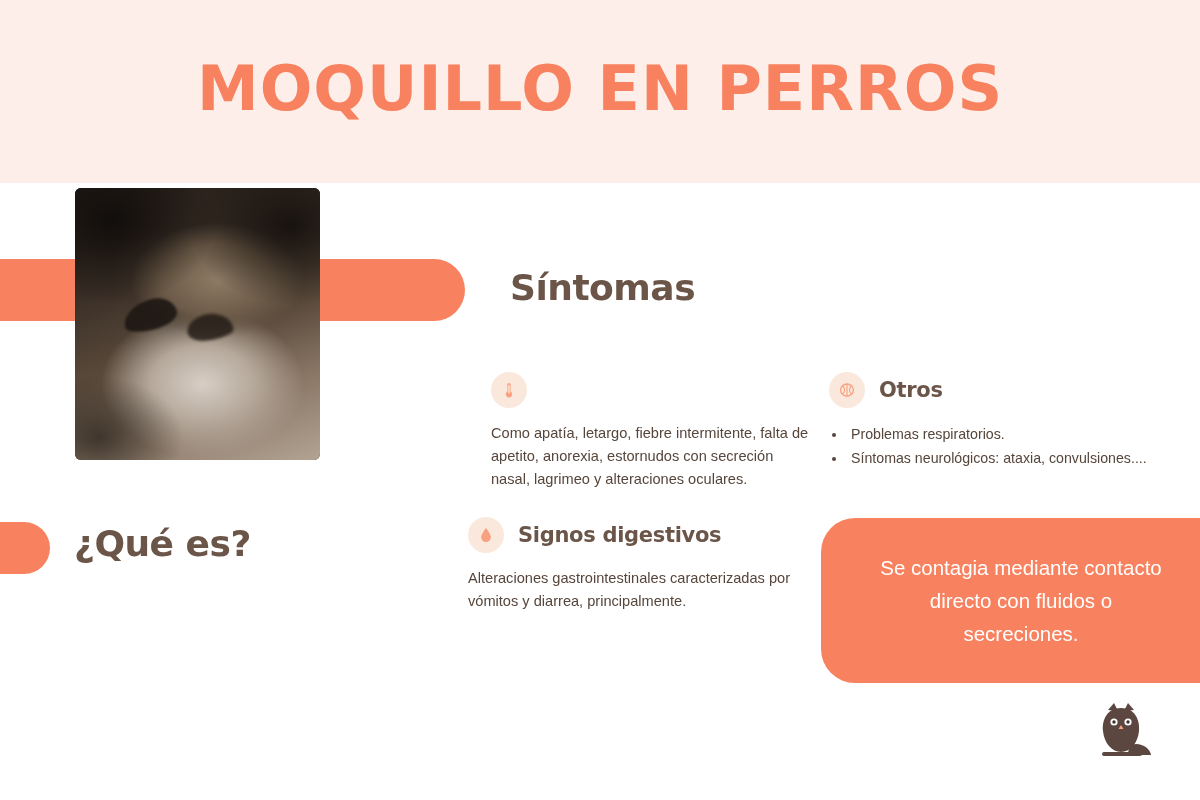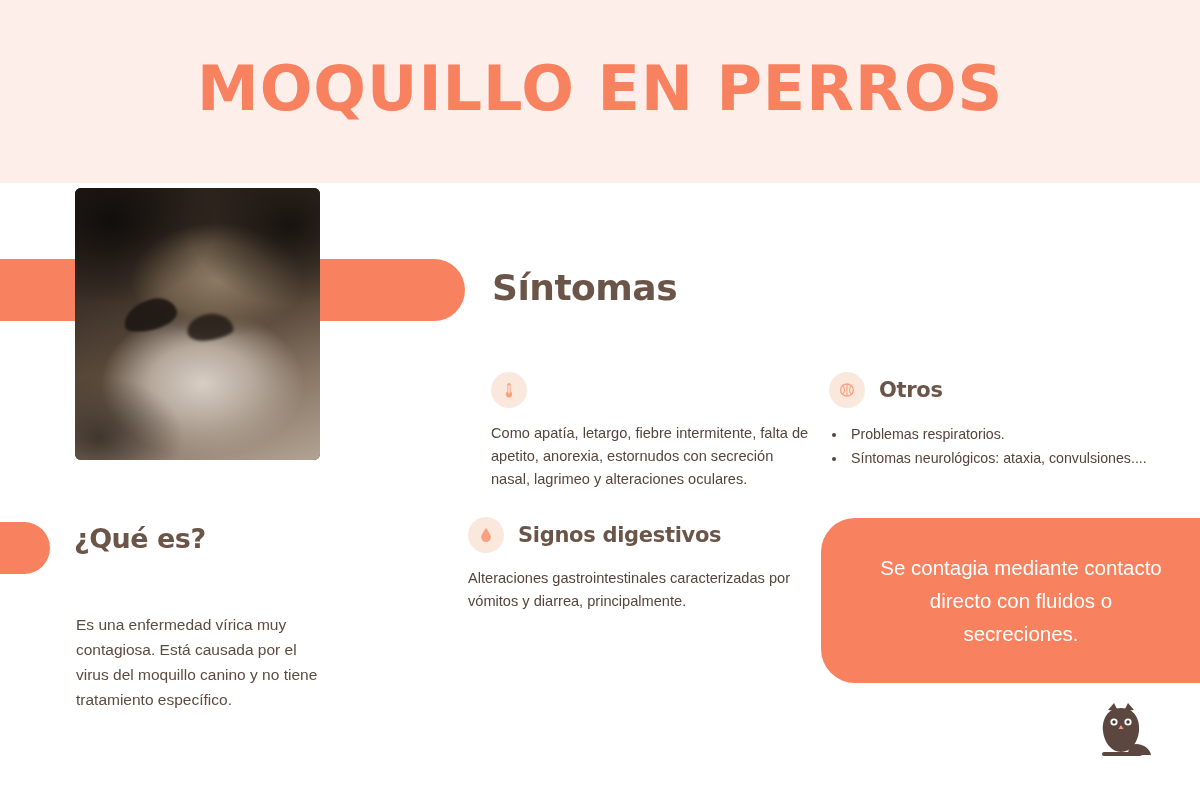--- a/index.html
+++ b/index.html
@@ -120,39 +120,39 @@
     opacity: 0.85;
   }
 
   
   .ques-title {
     position: absolute;
     left: 74px;
     top: 523px;
     font-family: "DejaVu Sans", sans-serif;
     font-weight: bold;
-    font-size: 27px;
+    font-size: 36px;
     color: #6b5548;
     margin: 0;
     letter-spacing: -0.5px;
   }
   .ques-body {
     position: absolute;
     left: 76px;
     top: 596px;
     width: 250px;
     font-size: 15.5px;
     line-height: 25px;
     color: #5e4b40;
   }
 
   
   .sintomas-title {
     position: absolute;
-    left: 492px;
+    left: 510px;
     top: 267px;
     font-family: "DejaVu Sans", sans-serif;
     font-weight: bold;
     font-size: 36px;
     color: #6b5548;
     margin: 0;
     letter-spacing: -0.5px;
   }
 
   .block {
@@ -245,21 +245,20 @@
   <div class="pill-left-small"></div>
 
   <div class="photo">
     <div class="img-layer"></div>
     <div class="img-dark"></div>
     <div class="nostril-a"></div>
     <div class="nostril-b"></div>
   </div>
 
   <h2 class="ques-title">¿Qué es?</h2>
-  <p class="ques-body">Es una enfermedad vírica muy contagiosa. Está causada por el virus del moquillo canino y no tiene tratamiento específico.</p>
 
   <h2 class="sintomas-title">Síntomas</h2>
 
   <div class="block" style="left:491px; top:372px; width:325px;">
     <div class="block-head">
       <span class="icon-circle">
         <svg width="20" height="20" viewBox="0 0 20 20" aria-hidden="true">
           <rect x="8.4" y="3" width="3.2" height="9.5" rx="1.6" fill="#f8a07f"></rect>
           <circle cx="10" cy="14.3" r="3.1" fill="#f8a07f"></circle>
           <rect x="9.3" y="5" width="1.4" height="8.5" rx="0.7" fill="#fbe8dc"></rect>

